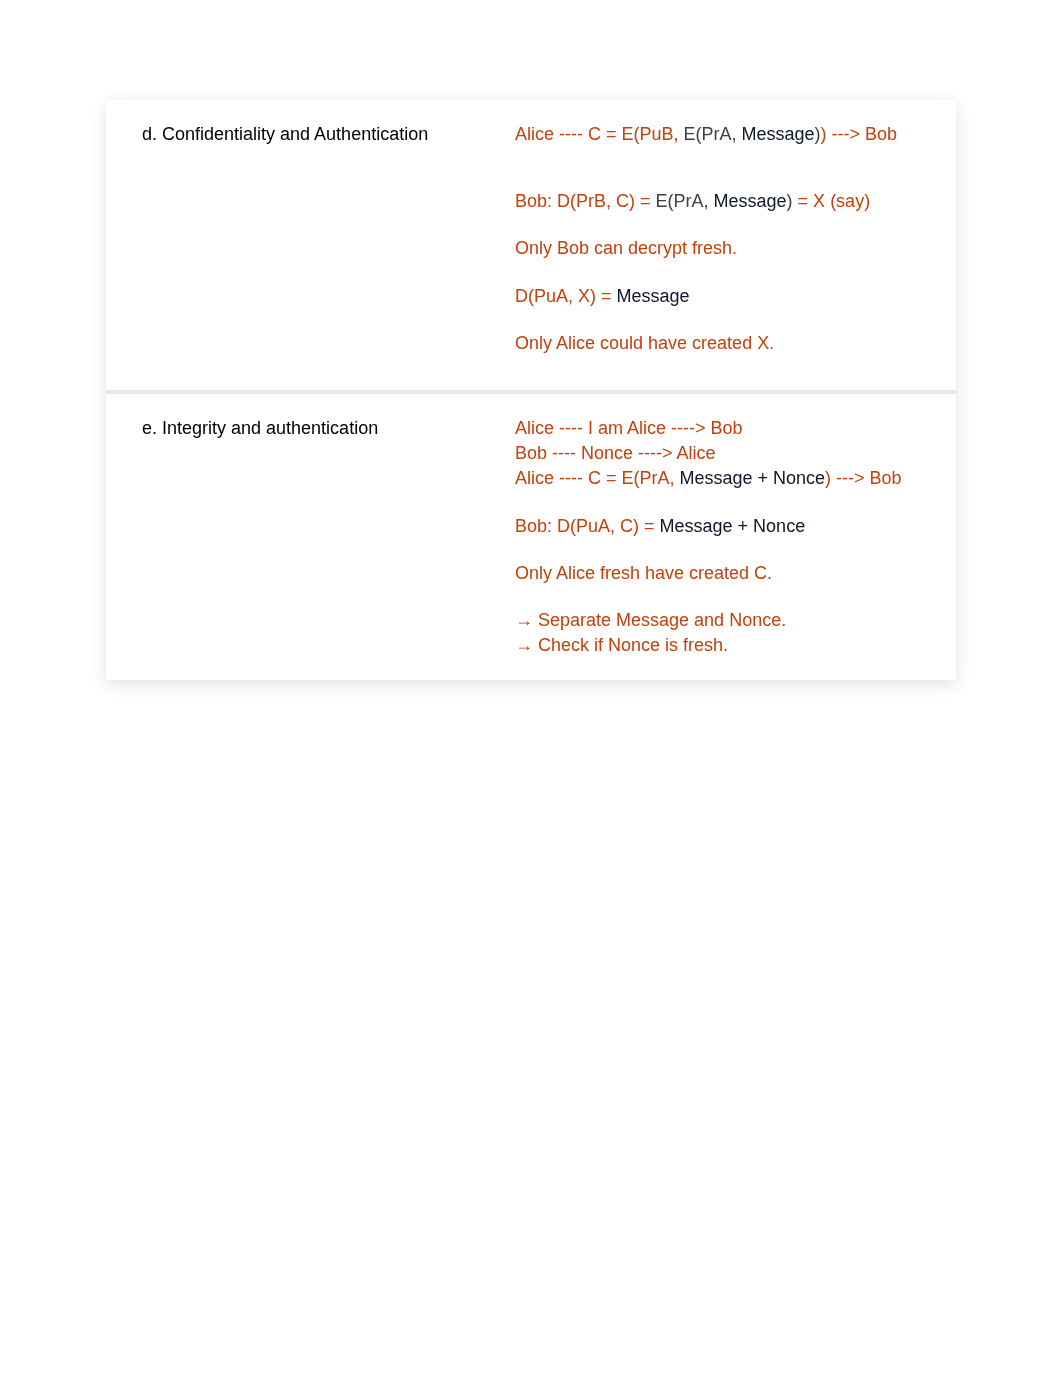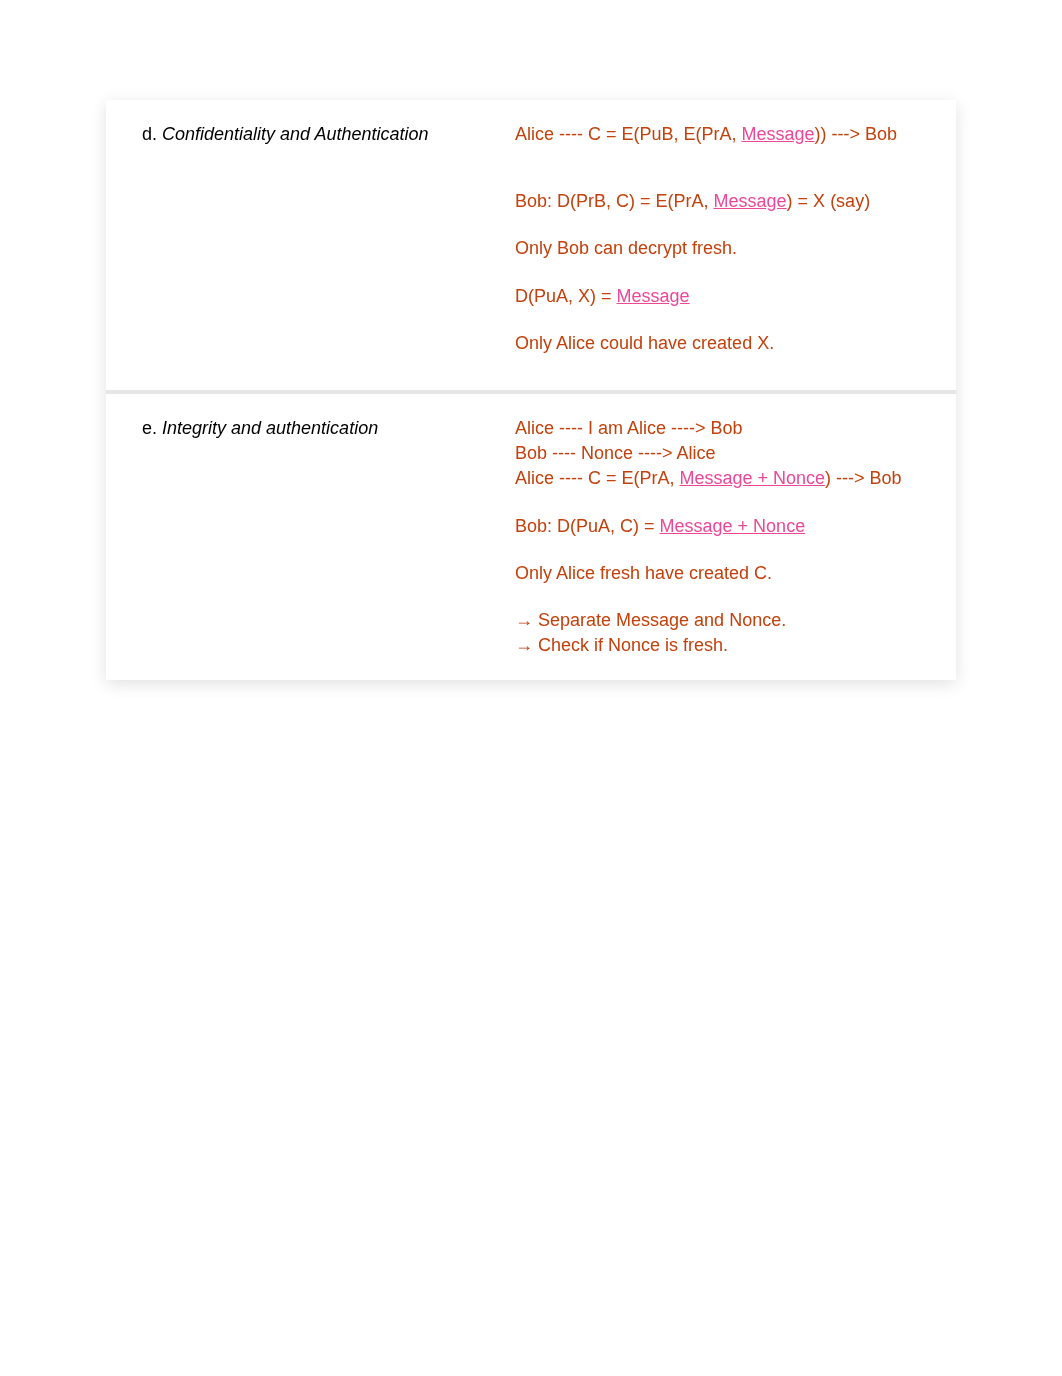--- a/index.html
+++ b/index.html
@@ -41,25 +41,24 @@
       gap: 14px;
     }
     .marker {
       width: 24px;
       text-align: right;
       flex-shrink: 0;
       padding-left: 18px;
     }
     .label-text {
       flex: 1;
-      font-style: italic;
     }
     .red { color: #c2410c; }
-    .blue { color: #ec4899; text-decoration: underline; }
-    .orange { color: #c2410c; }
+    .blue { color: #0f172a; }
+    .orange { color: #404040; }
     .para { margin-bottom: 22px; }
     .para:last-child { margin-bottom: 12px; }
     .tight { margin-bottom: 0; }
   </style>
 </head>
 <body>
 
 <table class="table">
   <tbody>
       <tr>

